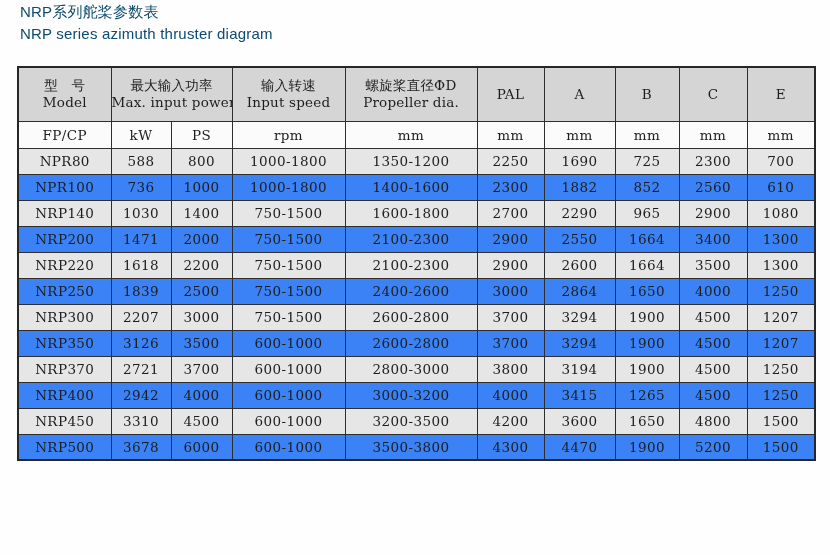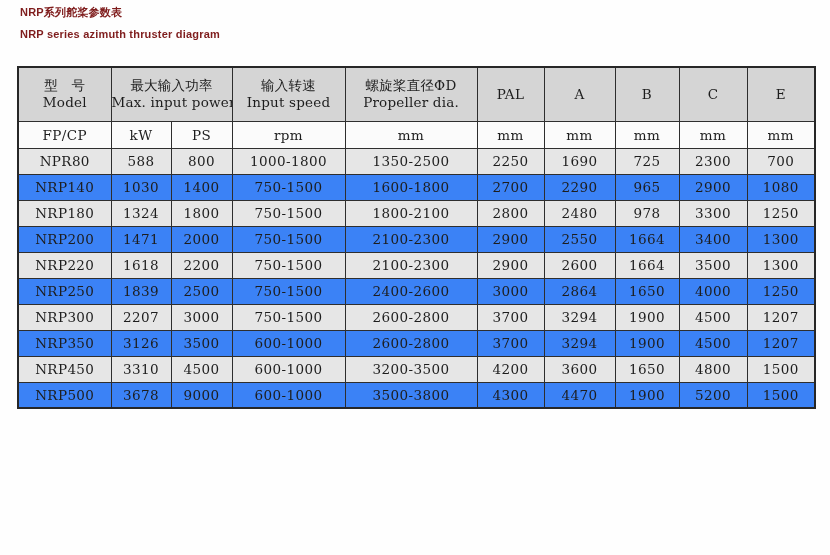--- a/index.html
+++ b/index.html
@@ -15,24 +15,24 @@
     width: 830px;
     height: 555px;
     font-family: "Liberation Sans", sans-serif;
   }
   .title-block {
     position: absolute;
     left: 20px;
     top: 1px;
   }
   .title-line {
-    font-weight: bold;
-    font-size: 11px;
+    font-weight: normal;
+    font-size: 15px;
     line-height: 22px;
-    color: #7f1d1d;
+    color: #0c4a6e;
     letter-spacing: 0.2px;
   }
   table.spec {
     position: absolute;
     left: 17px;
     top: 66px;
     width: 797px;
     border-collapse: collapse;
     table-layout: fixed;
     font-family: "DejaVu Serif", "Liberation Serif", serif;
@@ -124,52 +124,52 @@
         <td>mm</td>
         <td>mm</td>
       </tr>
     </thead>
     <tbody>
         <tr>
           <td>NPR80</td>
           <td>588</td>
           <td>800</td>
           <td>1000-1800</td>
-          <td>1350-2500</td>
+          <td>1350-1200</td>
           <td>2250</td>
           <td>1690</td>
           <td>725</td>
           <td>2300</td>
           <td>700</td>
+        </tr>
+        <tr>
+          <td>NPR100</td>
+          <td>736</td>
+          <td>1000</td>
+          <td>1000-1800</td>
+          <td>1400-1600</td>
+          <td>2300</td>
+          <td>1882</td>
+          <td>852</td>
+          <td>2560</td>
+          <td>610</td>
         </tr>
         <tr>
           <td>NRP140</td>
           <td>1030</td>
           <td>1400</td>
           <td>750-1500</td>
           <td>1600-1800</td>
           <td>2700</td>
           <td>2290</td>
           <td>965</td>
           <td>2900</td>
           <td>1080</td>
         </tr>
         <tr>
-          <td>NRP180</td>
-          <td>1324</td>
-          <td>1800</td>
-          <td>750-1500</td>
-          <td>1800-2100</td>
-          <td>2800</td>
-          <td>2480</td>
-          <td>978</td>
-          <td>3300</td>
-          <td>1250</td>
-        </tr>
-        <tr>
           <td>NRP200</td>
           <td>1471</td>
           <td>2000</td>
           <td>750-1500</td>
           <td>2100-2300</td>
           <td>2900</td>
           <td>2550</td>
           <td>1664</td>
           <td>3400</td>
           <td>1300</td>
@@ -216,35 +216,59 @@
           <td>3500</td>
           <td>600-1000</td>
           <td>2600-2800</td>
           <td>3700</td>
           <td>3294</td>
           <td>1900</td>
           <td>4500</td>
           <td>1207</td>
         </tr>
         <tr>
+          <td>NRP370</td>
+          <td>2721</td>
+          <td>3700</td>
+          <td>600-1000</td>
+          <td>2800-3000</td>
+          <td>3800</td>
+          <td>3194</td>
+          <td>1900</td>
+          <td>4500</td>
+          <td>1250</td>
+        </tr>
+        <tr>
+          <td>NRP400</td>
+          <td>2942</td>
+          <td>4000</td>
+          <td>600-1000</td>
+          <td>3000-3200</td>
+          <td>4000</td>
+          <td>3415</td>
+          <td>1265</td>
+          <td>4500</td>
+          <td>1250</td>
+        </tr>
+        <tr>
           <td>NRP450</td>
           <td>3310</td>
           <td>4500</td>
           <td>600-1000</td>
           <td>3200-3500</td>
           <td>4200</td>
           <td>3600</td>
           <td>1650</td>
           <td>4800</td>
           <td>1500</td>
         </tr>
         <tr>
           <td>NRP500</td>
           <td>3678</td>
-          <td>9000</td>
+          <td>6000</td>
           <td>600-1000</td>
           <td>3500-3800</td>
           <td>4300</td>
           <td>4470</td>
           <td>1900</td>
           <td>5200</td>
           <td>1500</td>
         </tr>
       </tbody>
   </table>

